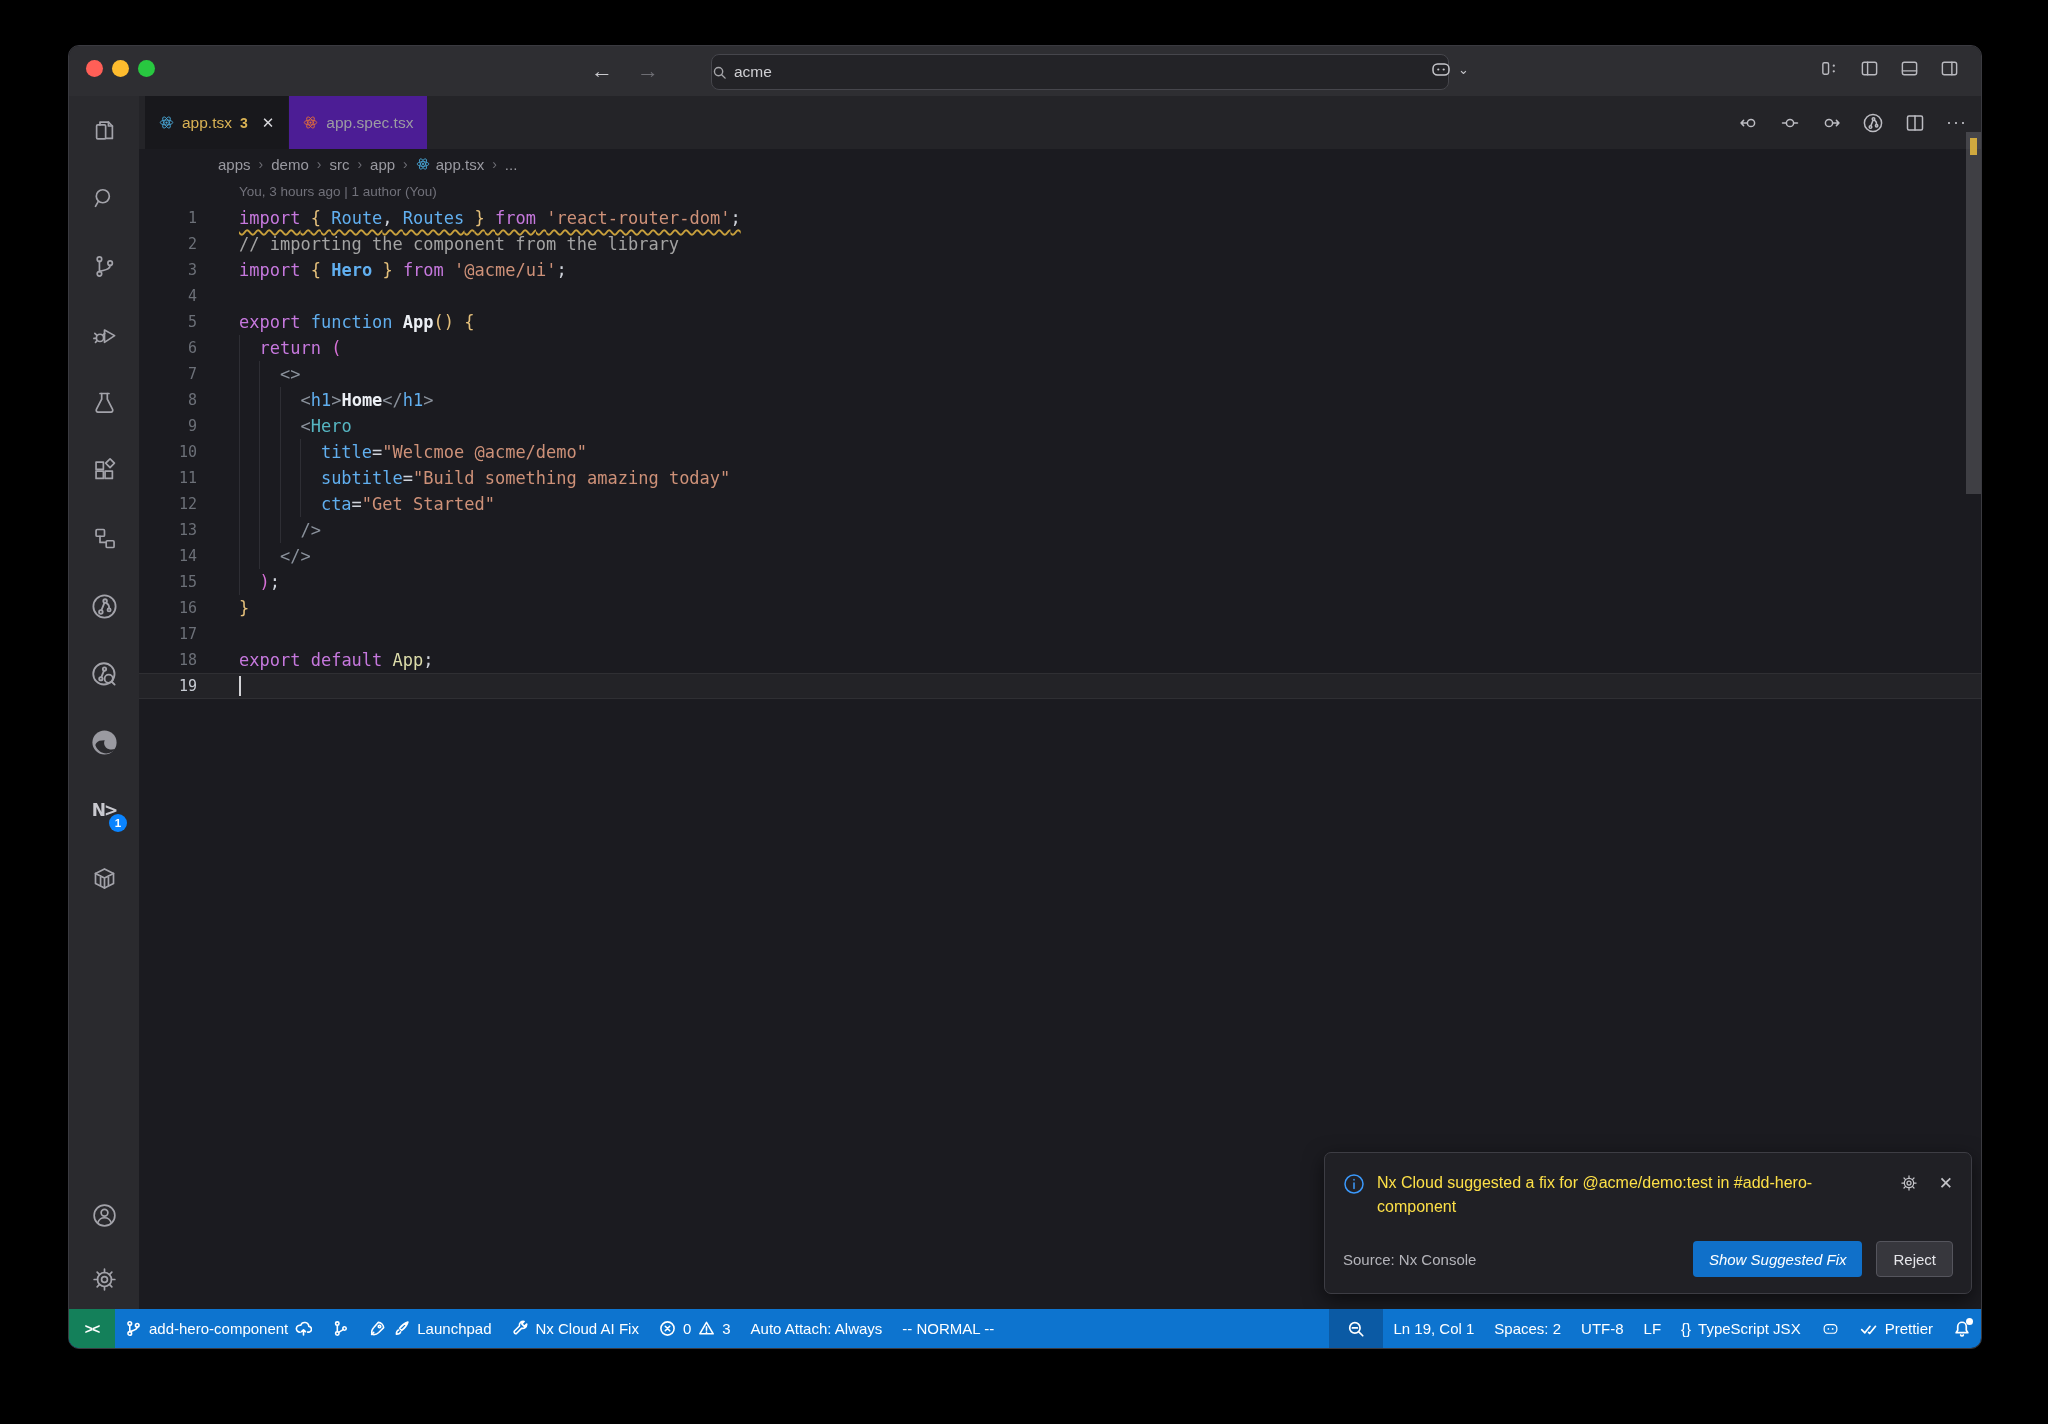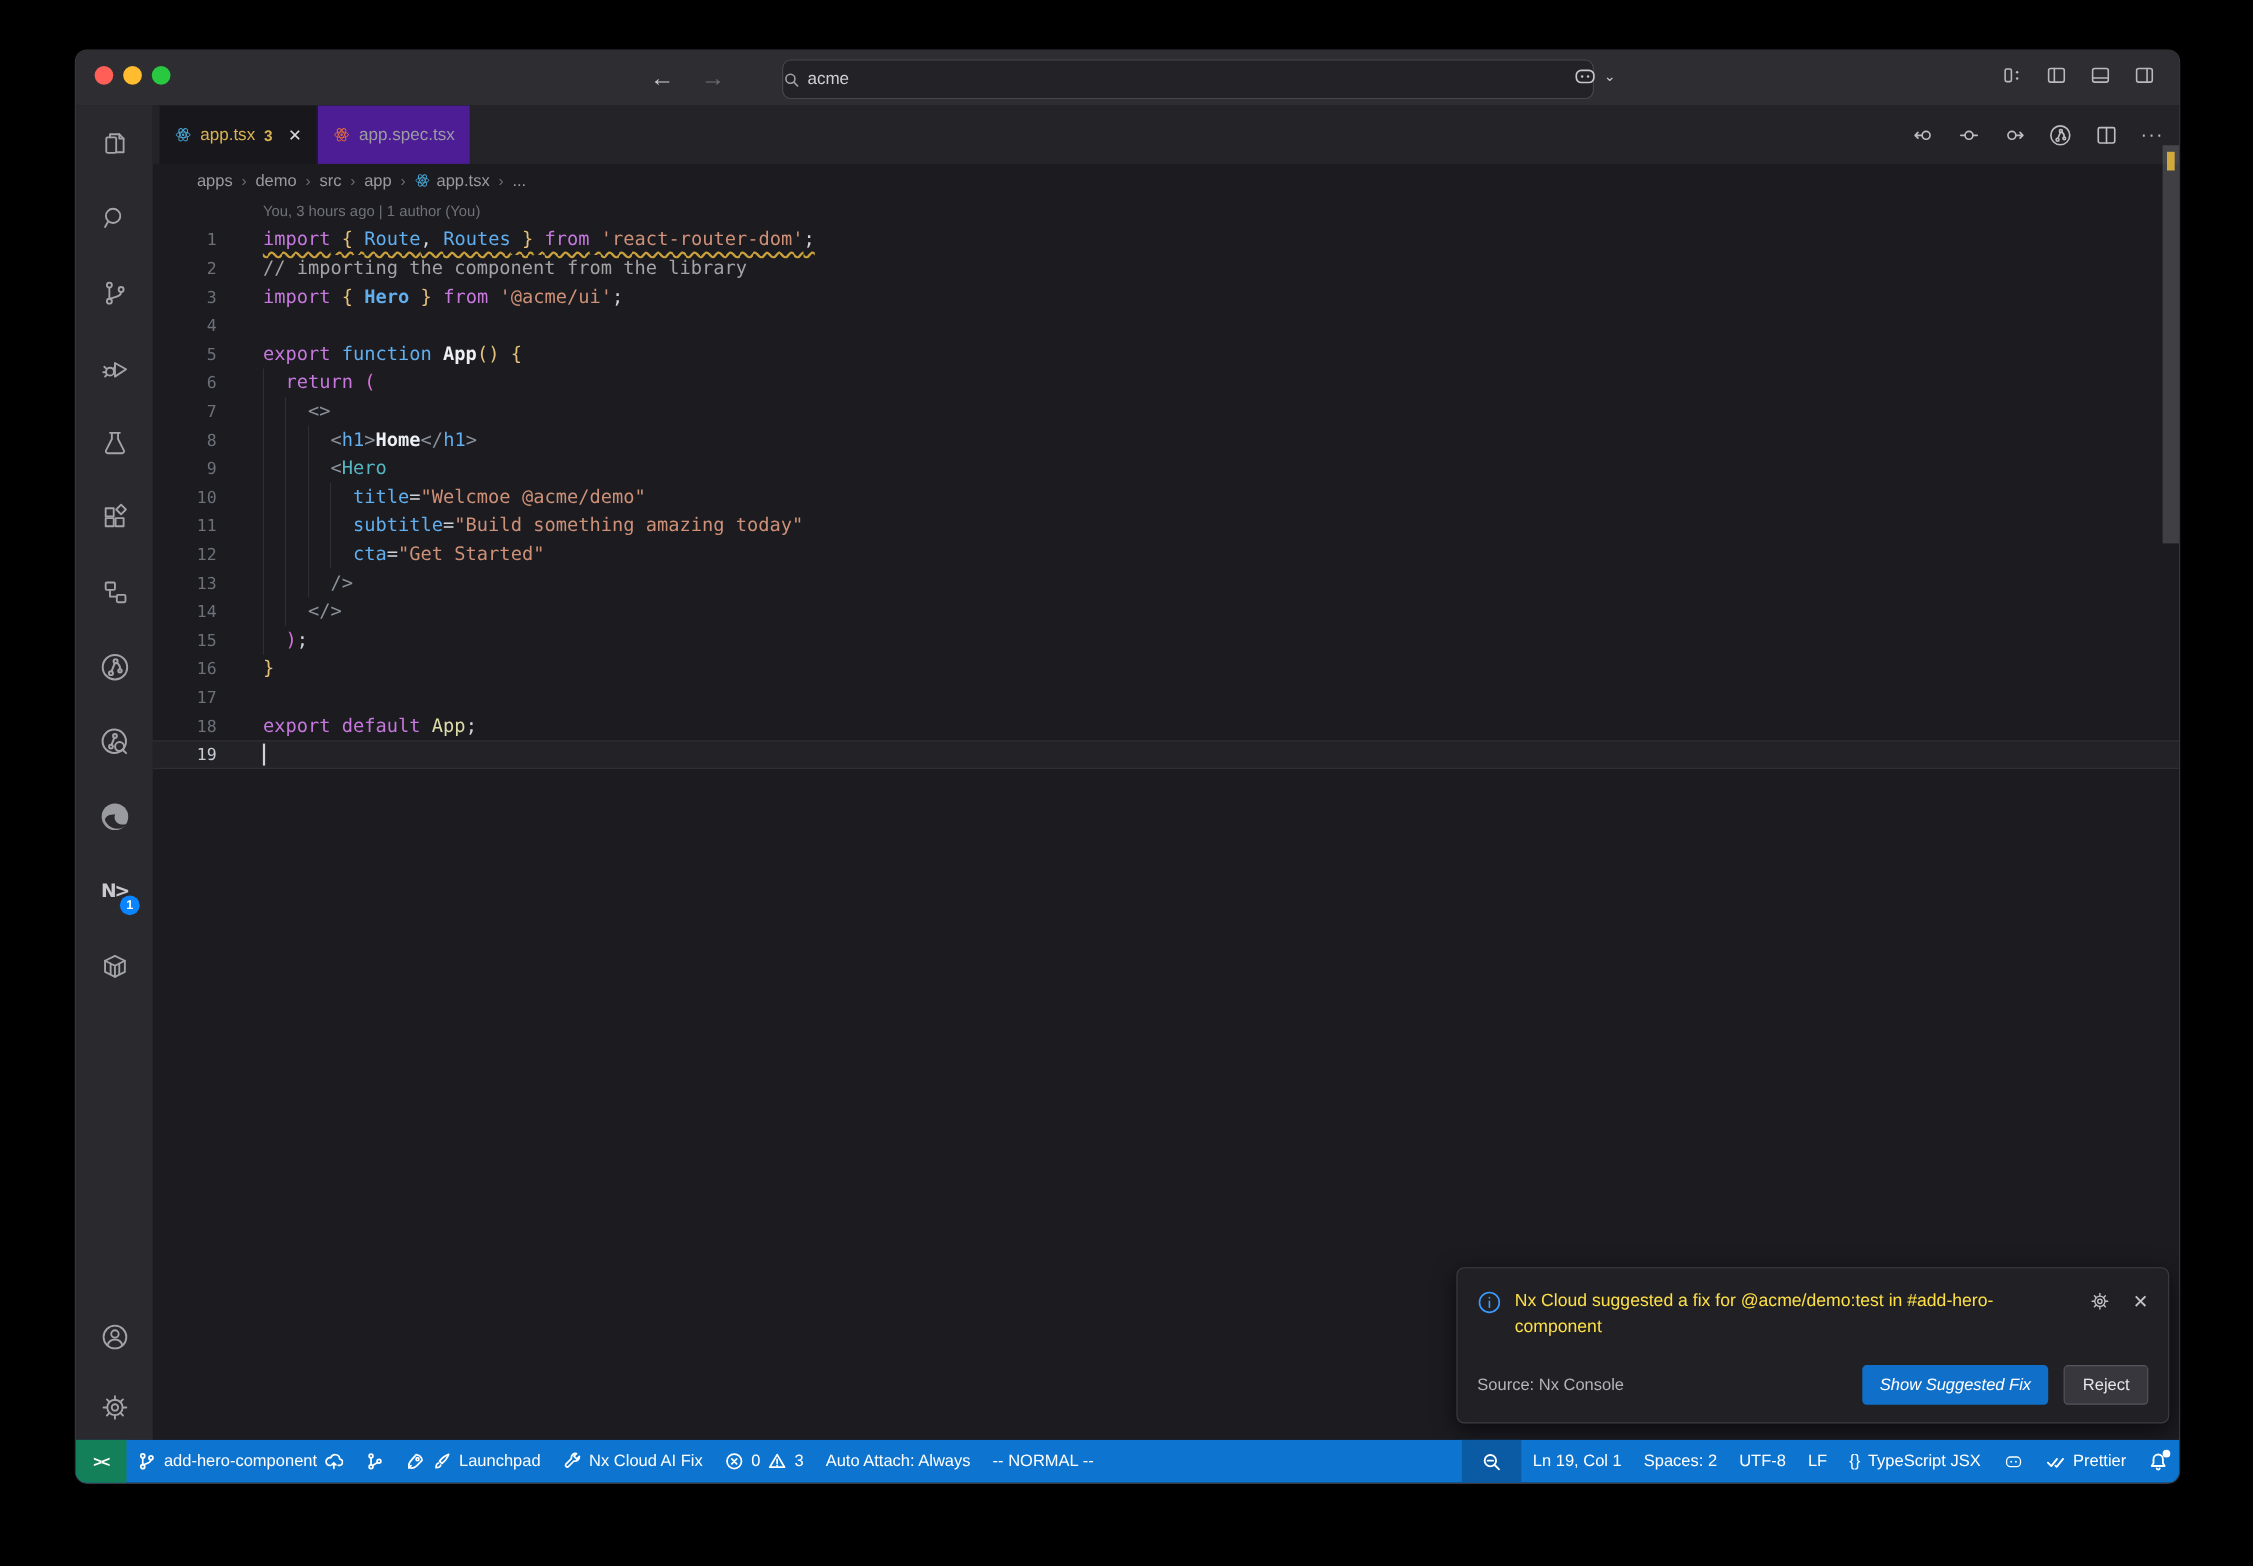--- a/index.html
+++ b/index.html
@@ -30,21 +30,21 @@
   .editor-col{flex:1;position:relative;background:#1b1b20;min-width:0;}
   
   .tabstrip{height:53px;background:#242428;display:flex;align-items:stretch;position:relative;}
   .tab{display:flex;align-items:center;gap:8px;padding:0 14px;font-size:15.5px;}
   .tab.active{background:#18181c;color:#d9b254;margin-left:6px;}
   .tab.inactive{background:#4c1d95;color:#9c9ca2;border-left:1px solid #1b1b1f;text-align:right;}
   .tab .badge{font-size:14px;font-weight:bold;color:#d9b254;}
   .tab .close{color:#d9d9dd;font-size:15px;margin-left:6px;}
   .tab-actions{position:absolute;right:14px;top:0;height:53px;display:flex;align-items:center;gap:21px;color:#bcbcc2;}
   
-  .breadcrumbs{height:30px;display:flex;align-items:center;padding-left:40px;gap:8px;color:#9a9aa1;font-size:15px;}
+  .breadcrumbs{height:30px;display:flex;align-items:center;padding-left:40px;gap:8px;color:#9a9aa1;font-size:15px;margin-left:39px;}
   .breadcrumbs .sep{color:#6d6d74;font-size:14px;}
   .breadcrumbs .file{display:flex;align-items:center;gap:6px;}
   
   .code-wrap{position:relative;}
   .blame{height:26px;line-height:26px;padding-left:100px;color:#71717a;font-size:13.5px;}
   .code-row{display:flex;height:26px;line-height:26px;font-family:"DejaVu Sans Mono",monospace;font-size:17px;white-space:pre;position:relative;}
   .ln-num{width:58px;text-align:right;color:#6c7078;font-size:15px;flex:none;font-family:"DejaVu Sans Mono",monospace;}
   .ln-content{margin-left:42px;text-align:center;}
   .code-row.current{background:rgba(255,255,255,.035);box-shadow:inset 0 1px 0 rgba(255,255,255,.06), inset 0 -1px 0 rgba(255,255,255,.06);}
   .code-row.current .ln-num{color:#c7cbd3;}

